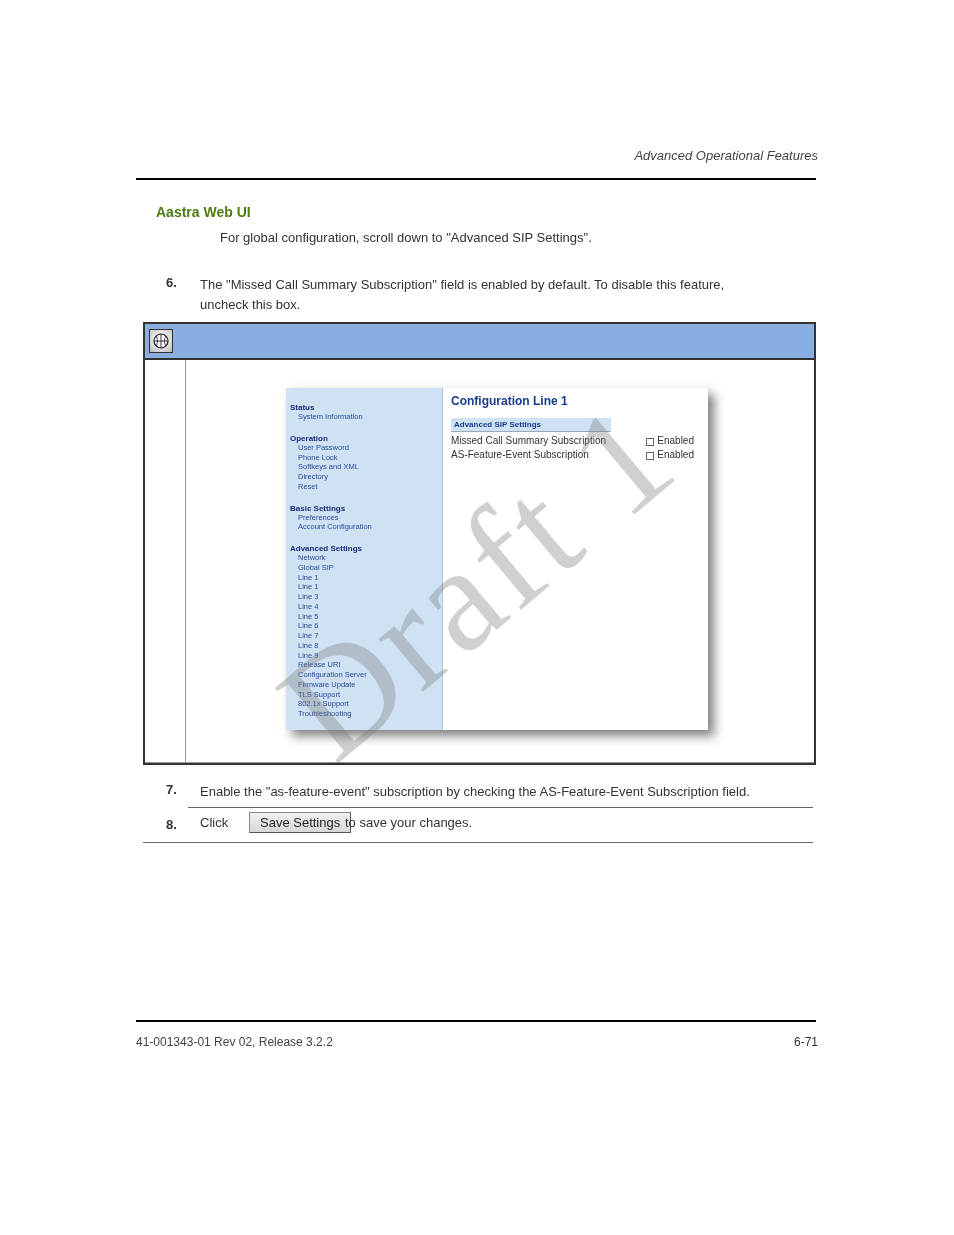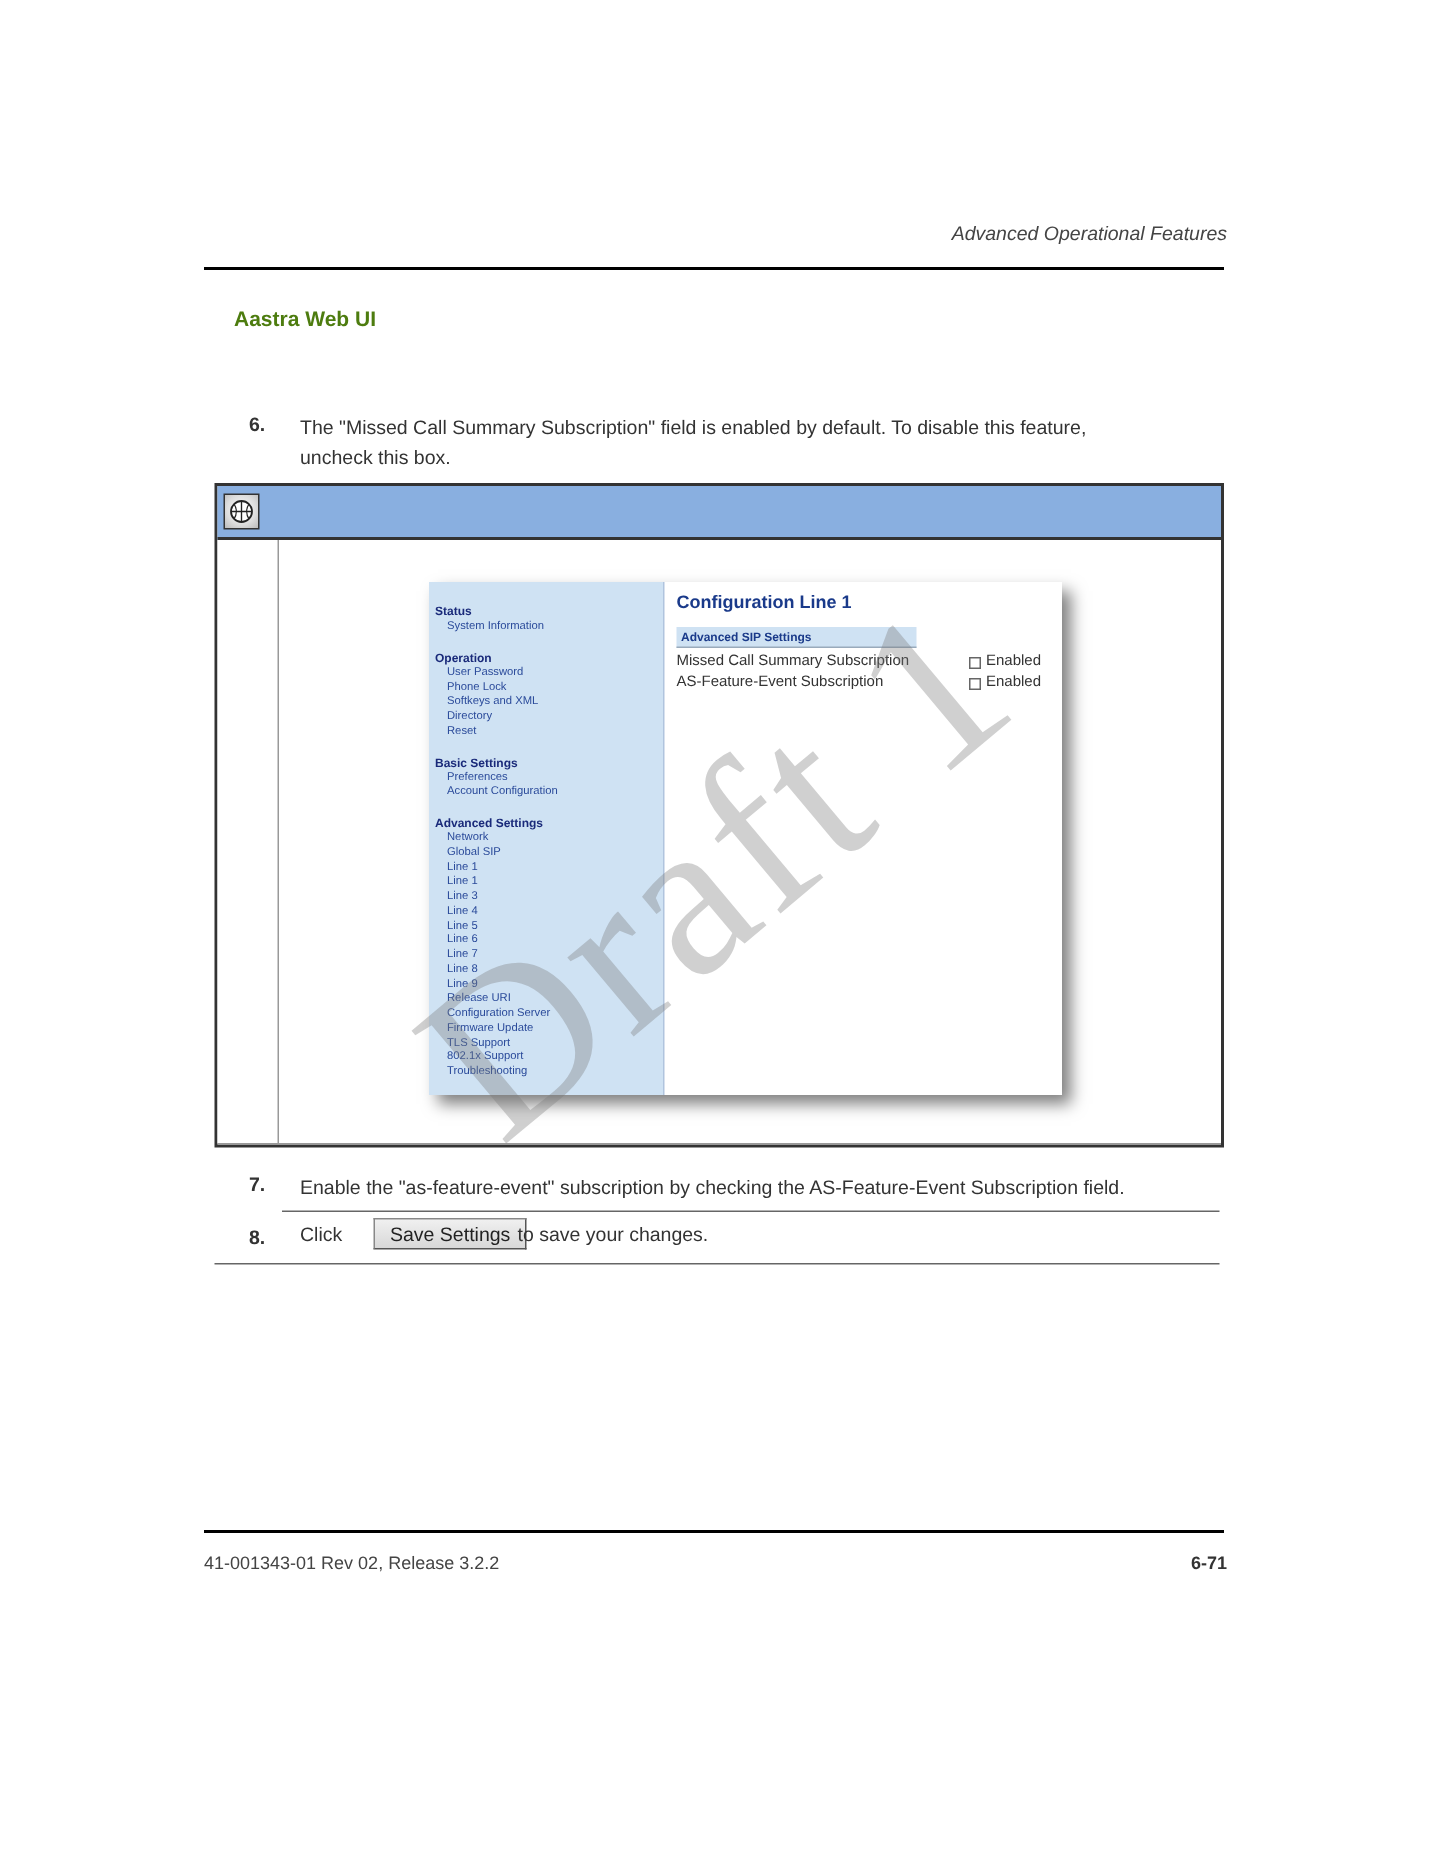--- a/index.html
+++ b/index.html
@@ -99,32 +99,33 @@
     padding: 2px 10px;
     font-size: 13px;
     background: linear-gradient(#f0f0f0,#d8d8d8);
     border: 1px solid #888;
     border-right-color: #555; border-bottom-color: #555;
     color: #222;
   }
   .step-8-text { position: absolute; left: 345px; top: 815px; font-size: 13px; color: #333; }
 
   .footer-left { position: absolute; left: 136px; top: 1035px; font-size: 12px; color: #444; }
-  .footer-right { position: absolute; right: 136px; top: 1035px; font-size: 12px; font-weight: bold; color: #333; }
+  .footer-right { position: absolute; right: 136px; top: 1035px; font-size: 12px; font-weight: normal; color: #333; }
 </style>
 </head>
 <body>
 
 <div class="page">
   <div class="watermark">Draft 1</div>
 
   <div class="doc-header-right">Advanced Operational Features</div>
   <div class="hr-top"></div>
 
   <div class="aastra-header">Aastra Web UI</div>
+  <div class="aastra-text">For global configuration, scroll down to "Advanced SIP Settings".</div>
 
   <div class="step-6">6.</div>
   <div class="step-6-text">The "Missed Call Summary Subscription" field is enabled by default. To disable this feature, uncheck this box.</div>
 
   <div class="webui-frame">
     <div class="titlebar">
       <span class="globe">
         <svg width="18" height="18" viewBox="0 0 18 18">
             <circle cx="9" cy="9" r="7" fill="#fff" stroke="#222" stroke-width="1.2"></circle>
             <path d="M2 9 h14 M9 2 v14 M4 4 C 6 7, 6 11, 4 14 M14 4 C 12 7, 12 11, 14 14" stroke="#222" stroke-width="0.9" fill="none"></path>

